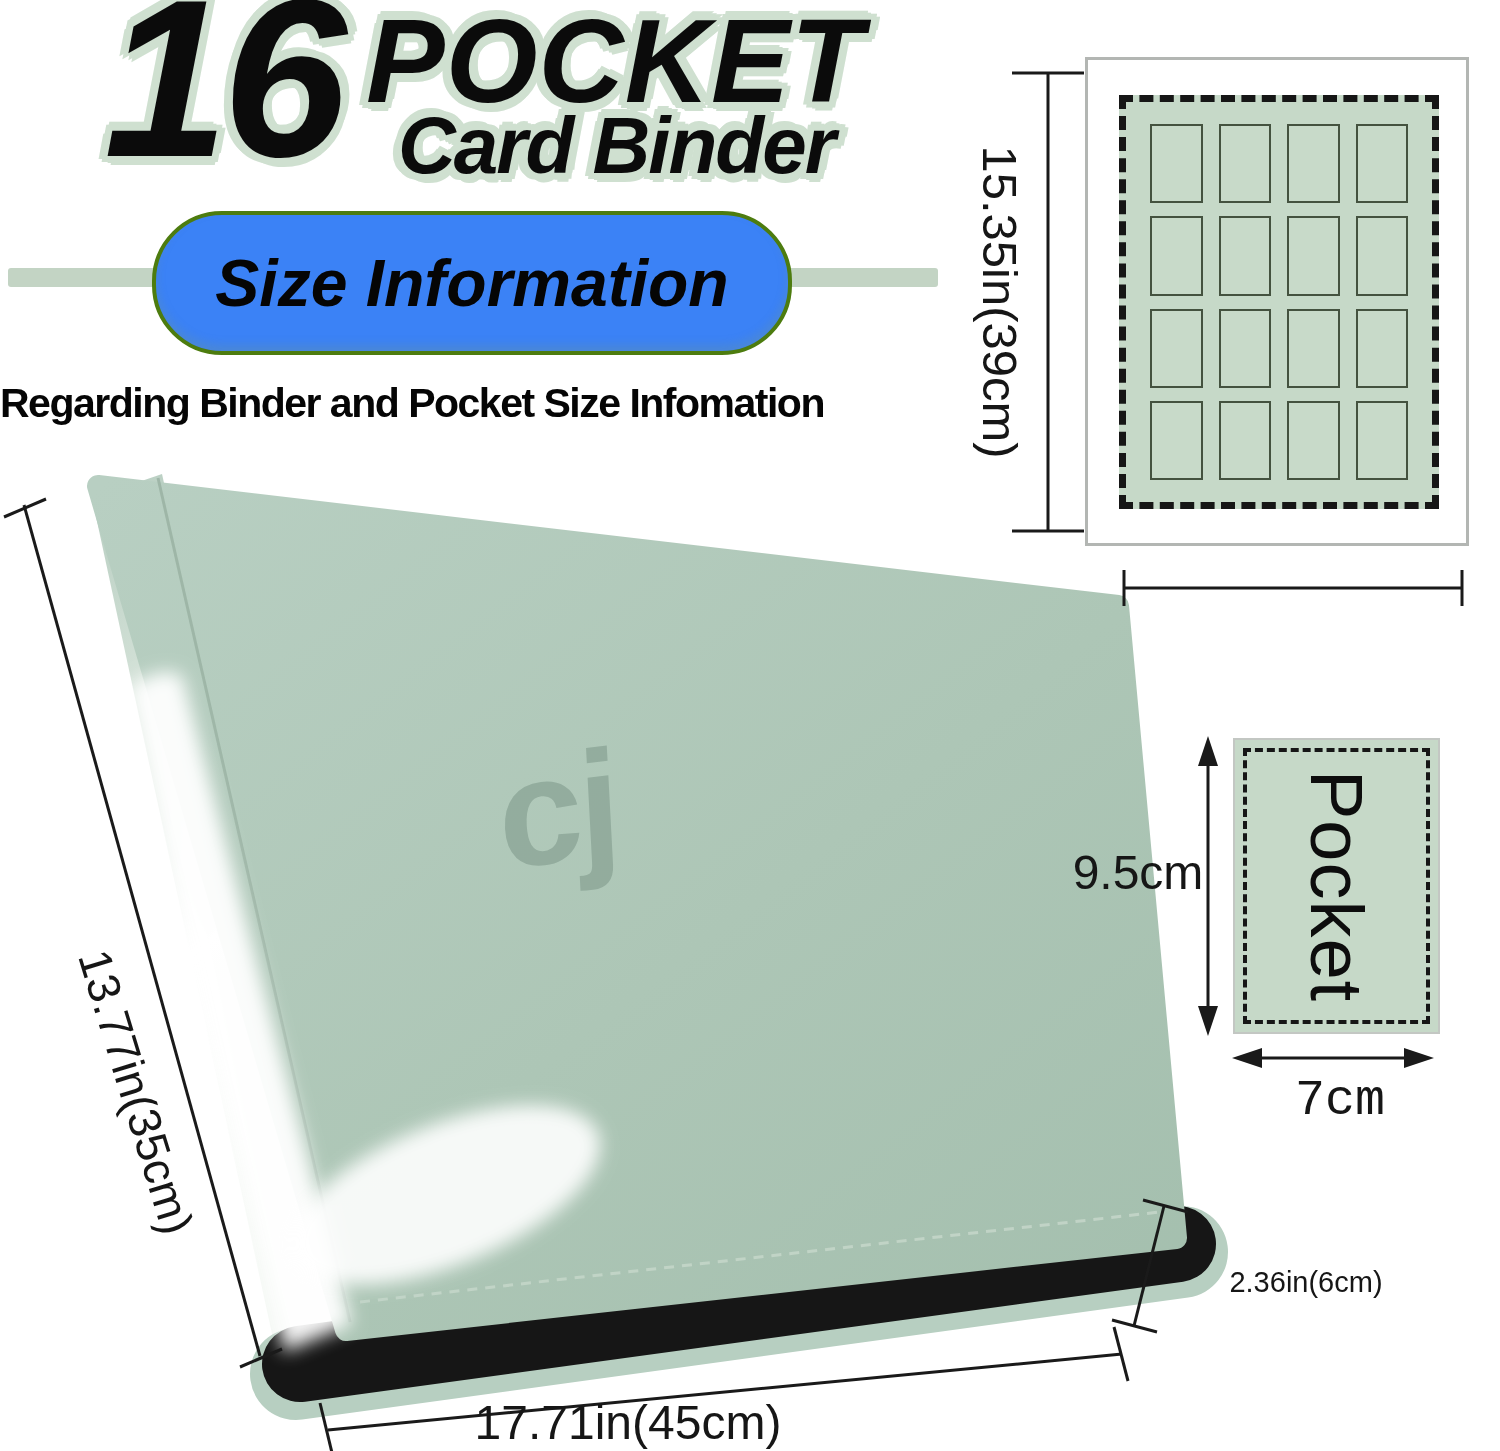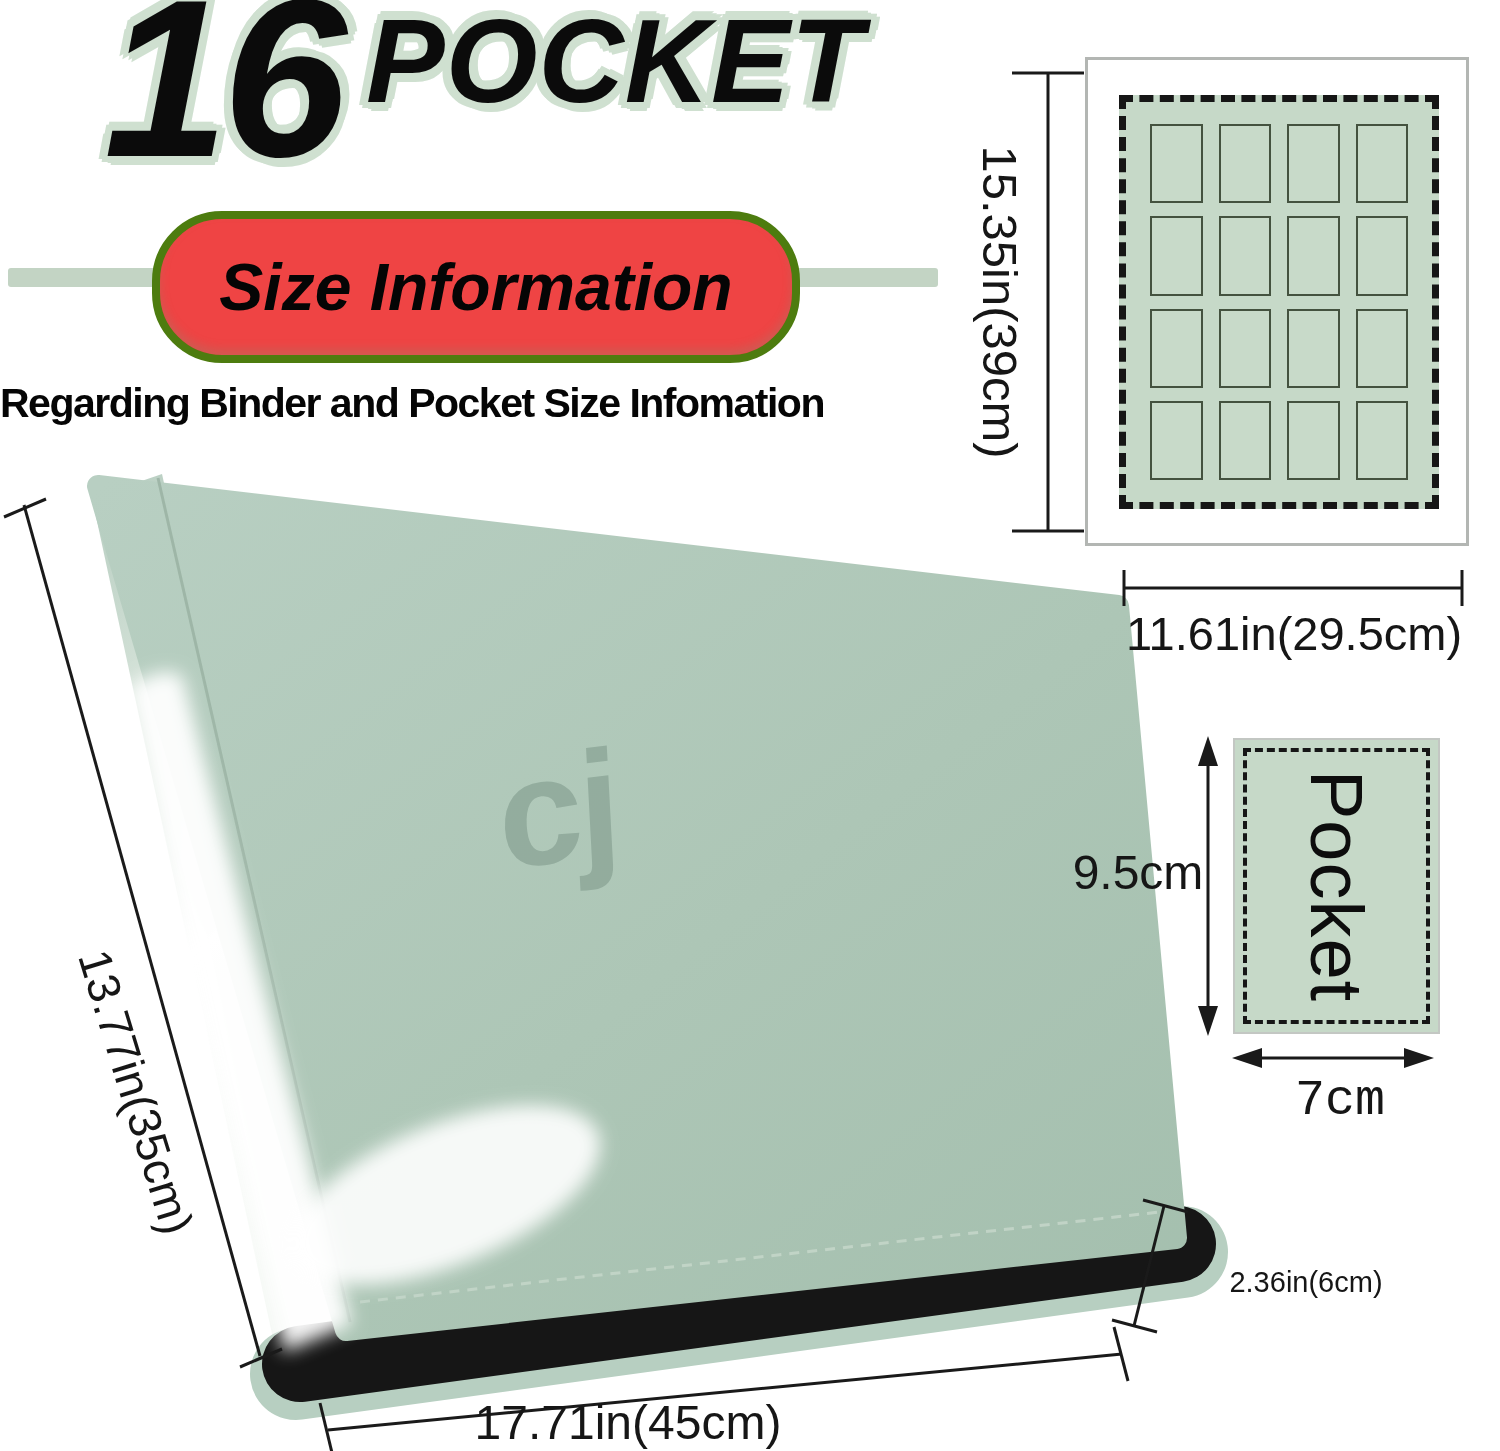--- a/index.html
+++ b/index.html
@@ -17,21 +17,21 @@
        font-weight:bold;font-style:italic;letter-spacing:-6px;}
   .tpocket{position:absolute;left:366px;top:2px;font-size:118px;line-height:1;
        font-weight:bold;font-style:italic;letter-spacing:1px;}
   .tcard{position:absolute;left:398px;top:106px;font-size:80px;line-height:1;
        font-weight:bold;font-style:italic;letter-spacing:-2px;}
 
   
   .band{position:absolute;left:8px;top:268px;width:930px;height:19px;
         background:#c3d4c4;border-radius:3px;z-index:1;}
   .pill{position:absolute;left:152px;top:211px;width:632px;height:136px;
-        background:#ef4444;border:8px solid #4d7c0f;border-radius:70px;z-index:2;
+        background:#3b82f6;border:4px solid #4d7c0f;border-radius:70px;z-index:2;
         display:flex;align-items:center;justify-content:center;
         box-shadow:inset 0 -6px 10px rgba(120,150,125,.25);}
   .pill span{font-size:66px;font-weight:bold;font-style:italic;color:#050505;letter-spacing:0;}
   .subtitle{position:absolute;left:0;top:380px;width:980px;text-align:left;z-index:2;
         font-size:41px;font-weight:bold;color:#050505;letter-spacing:-1.5px;}
 
   
   .dim{position:absolute;color:#161616;white-space:nowrap;z-index:5;
        transform:translate(-50%,-50%);}
   .lab-spine{left:136px;top:1092px;font-size:46px;transform:translate(-50%,-50%) rotate(73deg);}
@@ -102,20 +102,21 @@
     <ellipse cx="445" cy="1195" rx="165" ry="70" fill="#ffffff" opacity="0.9" transform="rotate(-22 445 1195)" filter="url(#soft)"></ellipse>
 
     <line x1="360" y1="1302" x2="1160" y2="1212" stroke="#c4d6c9" stroke-width="3" stroke-dasharray="10 8" opacity="0.9"></line>
   </svg>
 
   <div class="logo">cj</div>
 
   <div class="title-wrap">
     <div class="t16 outlined">16</div>
     <div class="tpocket outlined">POCKET</div>
+    <div class="tcard outlined">Card Binder</div>
   </div>
 
   <div class="band"></div>
   <div class="pill">
     <span>Size Information</span>
   </div>
   <div class="subtitle">Regarding Binder and Pocket Size Infomation</div>
 
   <div class="page-diag">
     <div class="page-dashed">
@@ -177,17 +178,16 @@
       <polygon points="1208,1036 1198,1006 1218,1006"></polygon>
       <polygon points="1232,1058 1262,1048 1262,1068"></polygon>
       <polygon points="1434,1058 1404,1048 1404,1068"></polygon>
     </g>
   </svg>
 
   <div class="dim lab-spine">13.77in(35cm)</div>
   <div class="dim lab-width">17.71in(45cm)</div>
   <div class="dim lab-thick">2.36in(6cm)</div>
   <div class="dim lab-pageh">15.35in(39cm)</div>
-  <div class="dim lab-pagew">11.61in(29.5cm)</div>
   <div class="dim lab-pkh">9.5cm</div>
   <div class="dim lab-pkw">7cm</div>
 
 </div>
 
 </body></html>

